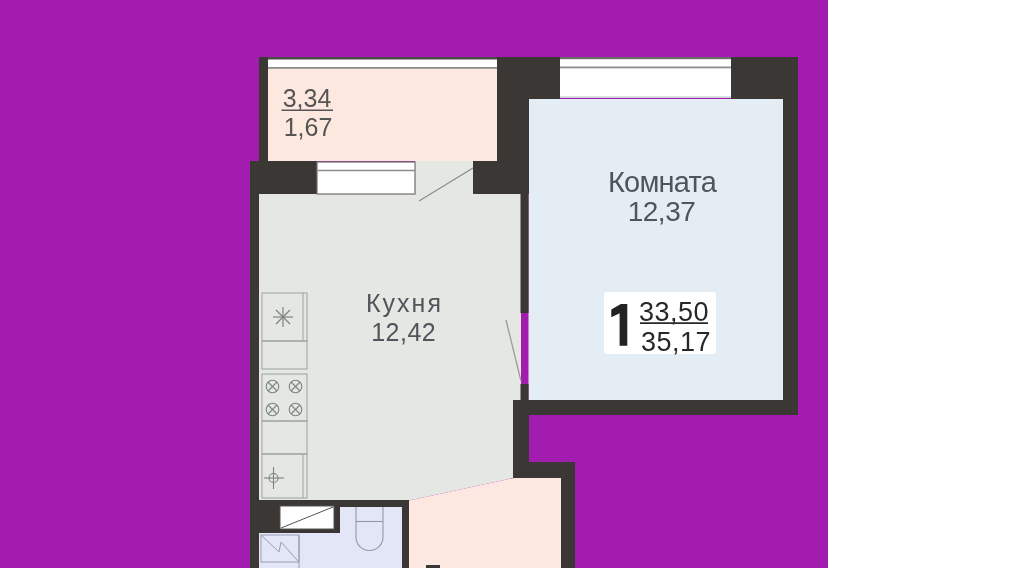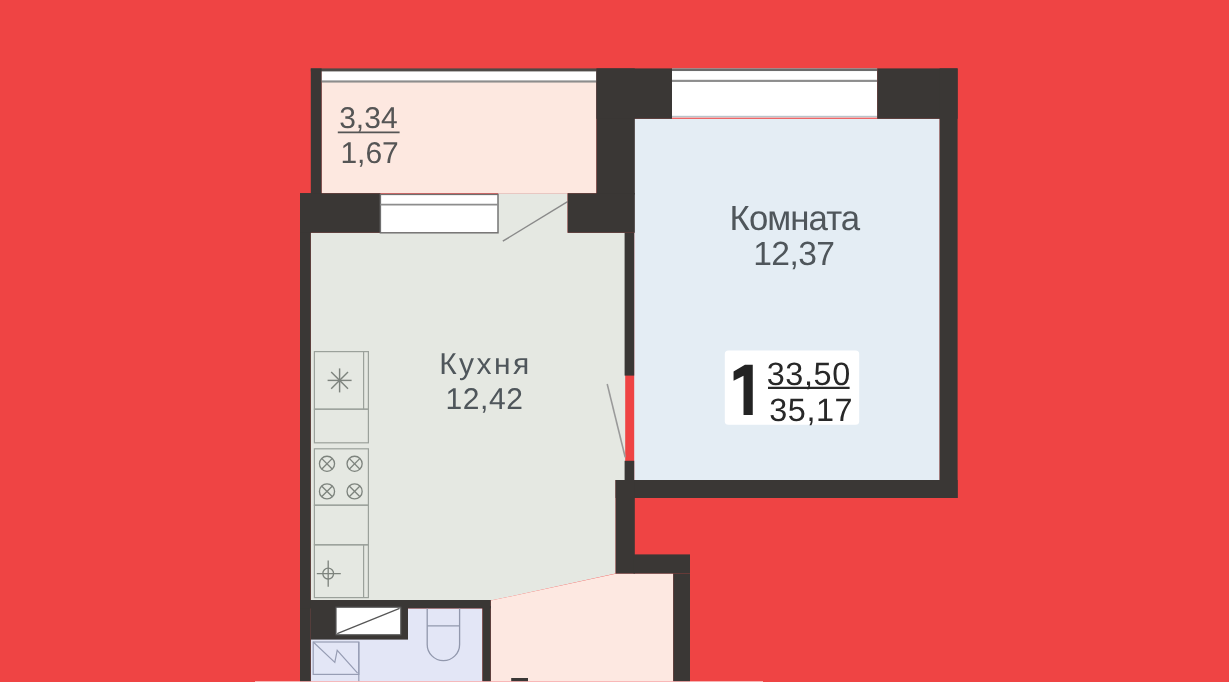--- a/index.html
+++ b/index.html
@@ -1,16 +1,16 @@
 <!DOCTYPE html>
 <html><head>
 <meta charset="utf-8">
 <style>
   html,body{margin:0;padding:0;background:#ffffff;}
-  .page{position:relative;width:1024px;height:568px;background:#ef4444;overflow:hidden;}
+  .page{position:relative;width:828px;height:568px;background:#a21caf;overflow:hidden;}
   svg{position:absolute;left:0;top:0;}
   text{font-family:"Liberation Sans", sans-serif;}
 </style>
 </head>
 <body>
 <div class="page">
 <svg width="1024" height="568" viewBox="0 0 1024 568">
 
   <rect x="268" y="59" width="229" height="102" fill="#fde8e0"></rect>
 

